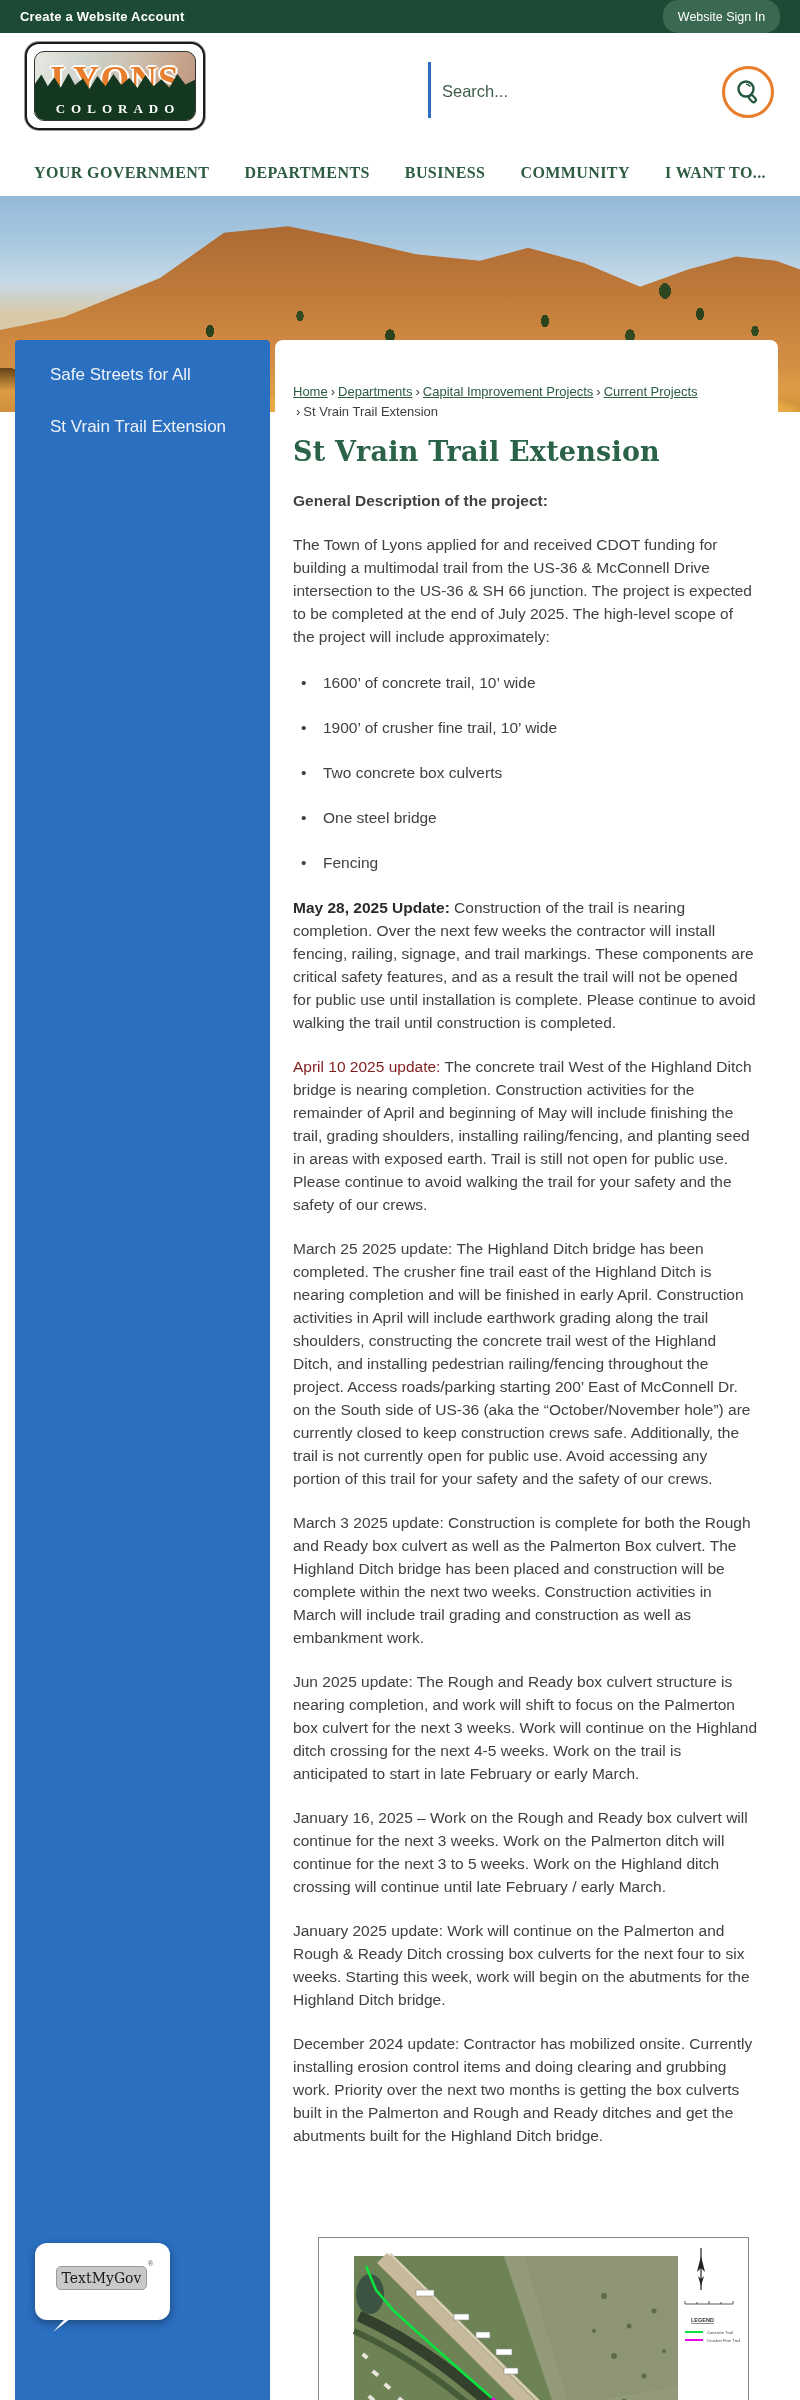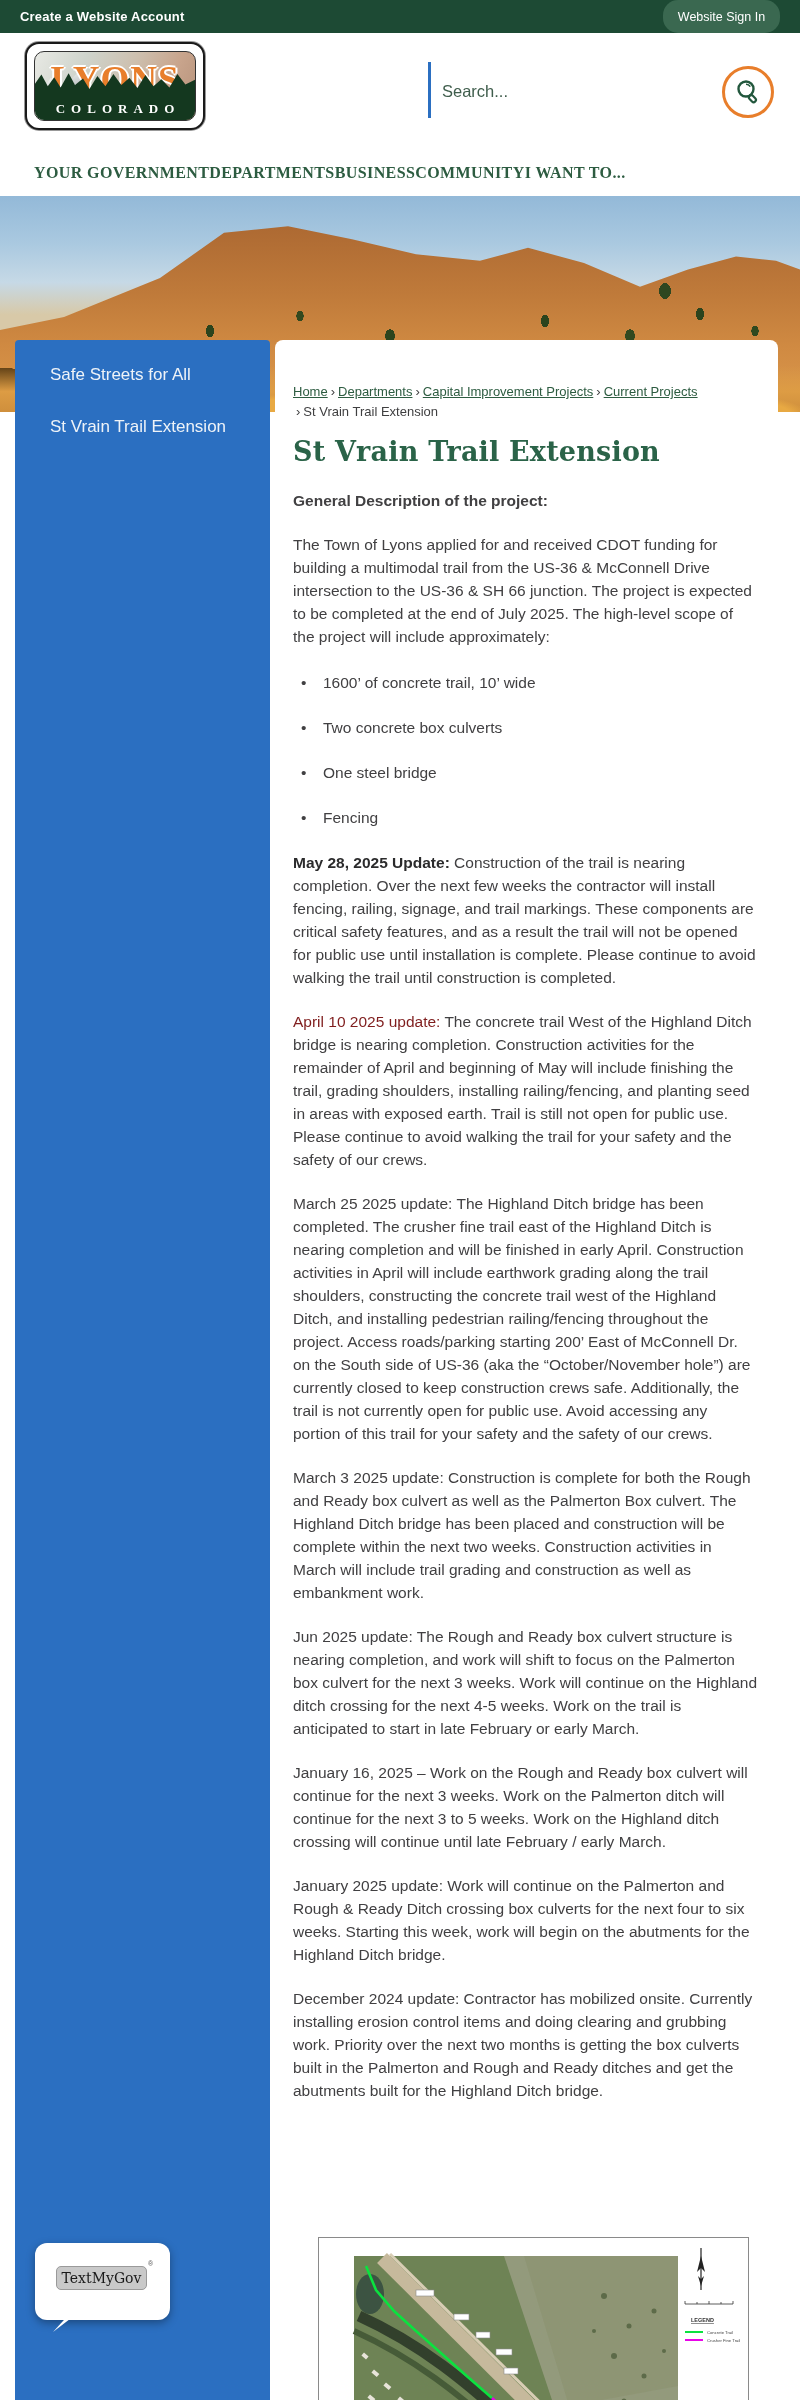--- a/index.html
+++ b/index.html
@@ -33,21 +33,21 @@
 
   .search-sep { position:absolute; left:428px; top:29px; width:3px; height:56px; background:#2b6fc1; }
   .search-input { position:absolute; left:442px; top:38px; width:250px; height:40px; border:none; outline:none;
           font-family:"Liberation Sans", sans-serif; font-size:16.5px; color:#3f5d4c; background:transparent; }
   .search-input::placeholder { color:#3f5d4c; opacity:1; }
   .search-btn { position:absolute; left:722px; top:33px; width:52px; height:52px; border-radius:50%;
           border:3px solid #e87e2b; background:#fff; display:flex; align-items:center; justify-content:center; cursor:pointer; }
 
   
   .nav { position:absolute; top:150px; left:0; width:800px; height:46px; background:#fff;
-         display:flex; align-items:center; padding:0 34px; }
+         display:flex; align-items:center; justify-content:space-between; padding:0 34px; }
   .nav-item { font-family:"Liberation Serif", serif; font-weight:bold; font-size:16px; letter-spacing:.4px;
          color:#2d5c41; cursor:pointer; white-space:nowrap; }
 
   
   .hero { position:absolute; top:196px; left:0; width:800px; height:216px; overflow:hidden;
           background:linear-gradient(180deg,#93b9d8 0%,#aac9e0 22%,#c6d9e6 40%,#d8c9a8 55%); }
   .hero-ridge { position:absolute; left:0; top:0; width:100%; height:100%;
           background:linear-gradient(180deg,#a5622f 0%,#bf7a3a 45%,#d08a42 70%,#dc9a4d 100%);
           clip-path:polygon(0 62%,8% 56%,20% 38%,28% 17%,36% 14%,44% 20%,52% 27%,60% 30%,66% 24%,73% 31%,80% 42%,86% 34%,92% 28%,97% 30%,100% 34%,100% 100%,0 100%); }
   .hero-trees { position:absolute; left:0; top:0; width:100%; height:100%; background-image:
@@ -167,20 +167,21 @@
     </div>
 
     <h1 class="page-title">St Vrain Trail Extension</h1>
 
     <div class="section-heading body-text">General Description of the project:</div>
 
     <p class="body-text para">The Town of Lyons applied for and received CDOT funding for building a multimodal trail from the US-36 &amp; McConnell Drive intersection to the US-36 &amp; SH 66 junction.   The project is expected to be completed at the end of July 2025.  The high-level scope of the project will include approximately:</p>
 
     <ul class="bullets body-text">
       <li>1600’ of concrete trail, 10’ wide</li>
+      <li>1900’ of crusher fine trail, 10’ wide</li>
       <li>Two concrete box culverts</li>
       <li>One steel bridge</li>
       <li>Fencing</li>
     </ul>
 
     <p class="body-text para"><span class="u-label-bold">May 28, 2025  Update:</span><span> Construction of the trail is nearing completion. Over the next few weeks the contractor will install fencing, railing, signage, and trail markings. These components are critical safety features, and as a result the trail will not be opened for public use until installation is complete. Please continue to avoid walking the trail until construction is completed.</span></p>
 
     <p class="body-text para"><span class="u-label-gray">April 10 2025 update:</span><span>  The concrete trail West of the Highland Ditch bridge is nearing completion. Construction activities for the remainder of April and beginning of May will include finishing the trail, grading shoulders, installing railing/fencing, and planting seed in areas with exposed earth. Trail is still not open for public use. Please continue to avoid walking the trail for your safety and the safety of our crews.</span></p>
 
     <p class="body-text para"><span>March 25 2025 update:</span><span> The Highland Ditch bridge has been completed. The crusher fine trail east of the Highland Ditch is nearing completion and will be finished in early April. Construction activities in April will include earthwork grading along the trail shoulders, constructing the concrete trail west of the Highland Ditch, and installing pedestrian railing/fencing throughout the project.  Access roads/parking starting 200’ East of McConnell Dr. on the South side of US-36 (aka the “October/November hole”) are currently closed to keep construction crews safe. Additionally, the trail is not currently open for public use. Avoid accessing any portion of this trail for your safety and the safety of our crews.</span></p>

